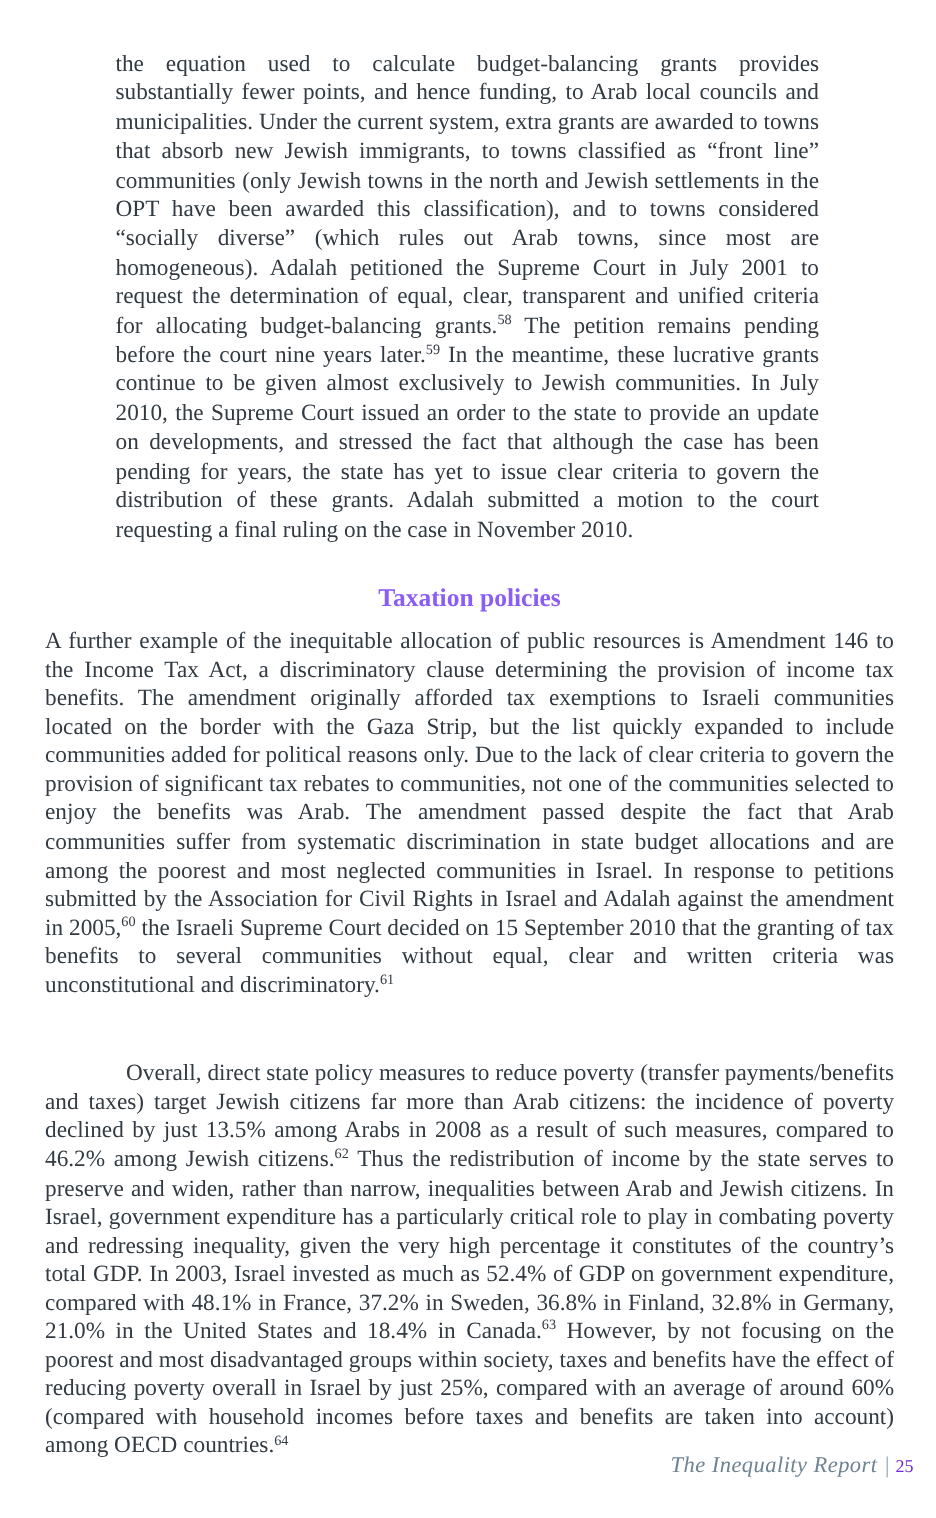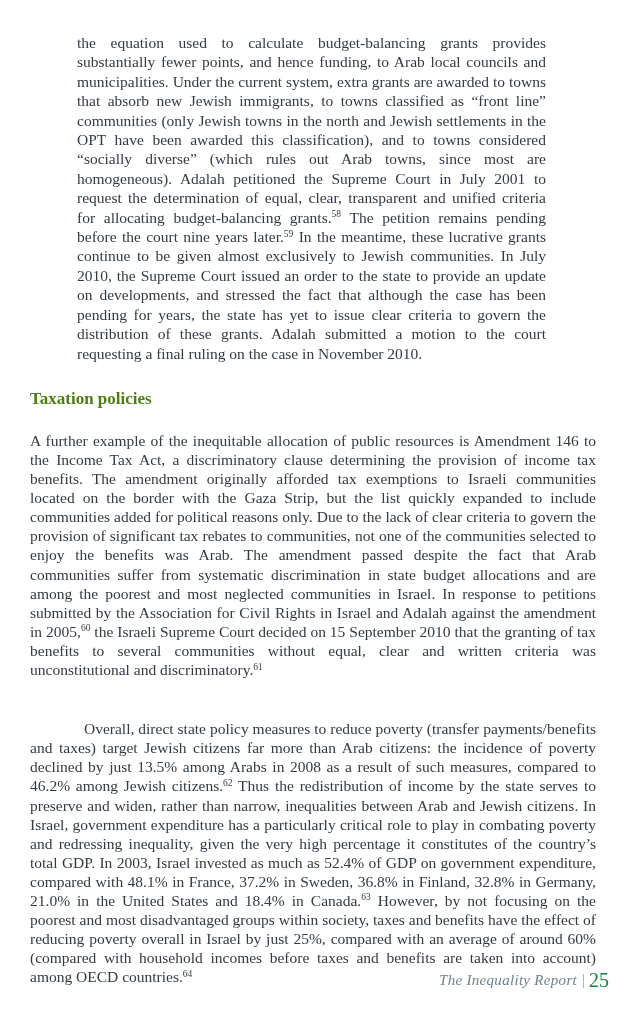--- a/index.html
+++ b/index.html
@@ -23,24 +23,25 @@
     top: 33px;
     width: 566px;
   }
   .quote {
     margin: 0 50px 0 47px;
     font-size: 15.5px;
     line-height: 19.4px;
     text-align: justify;
   }
   .heading {
-    margin: 26px 0 22px 0;
+    margin: 26px 0 9px 0;
     font-size: 17px;
     font-weight: bold;
-    color: #4d7c0f;
+    color: #8b5cf6;
+    text-align: center;
   }
   .para {
     margin: 0;
     font-size: 15.5px;
     line-height: 19.1px;
     text-align: justify;
   }
   .para.second {
     margin-top: 40px;
     text-indent: 54px;
@@ -65,22 +66,22 @@
     color: #6d8391;
     letter-spacing: 0.3px;
   }
   .footer .sep {
     width: 1px;
     height: 14px;
     background: #a9b9c2;
     margin: 0 5px 0 6px;
   }
   .footer .page-num {
-    color: #15803d;
-    font-size: 20px;
+    color: #6d28d9;
+    font-size: 12px;
   }
 </style>
 </head>
 <body>
 
 <div class="page">
   <div class="content">
 
     <div class="quote"><span>the equation used to calculate budget-balancing grants provides substantially fewer points, and hence funding, to Arab local councils and municipalities. Under the current system, extra grants are awarded to towns that absorb new Jewish immigrants, to towns classified as “front line” communities (only Jewish towns in the north and Jewish settlements in the OPT have been awarded this classification), and to towns considered “socially diverse” (which rules out Arab towns, since most are homogeneous). Adalah petitioned the Supreme Court in July 2001 to request the determination of equal, clear, transparent and unified criteria for allocating budget-balancing grants.</span><sup class="fnref">58</sup><span> The petition remains pending before the court nine years later.</span><sup class="fnref">59</sup><span> In the meantime, these lucrative grants continue to be given almost exclusively to Jewish communities. In July 2010, the Supreme Court issued an order to the state to provide an update on developments, and stressed the fact that although the case has been pending for years, the state has yet to issue clear criteria to govern the distribution of these grants. Adalah submitted a motion to the court requesting a final ruling on the case in November 2010.</span></div>
 

